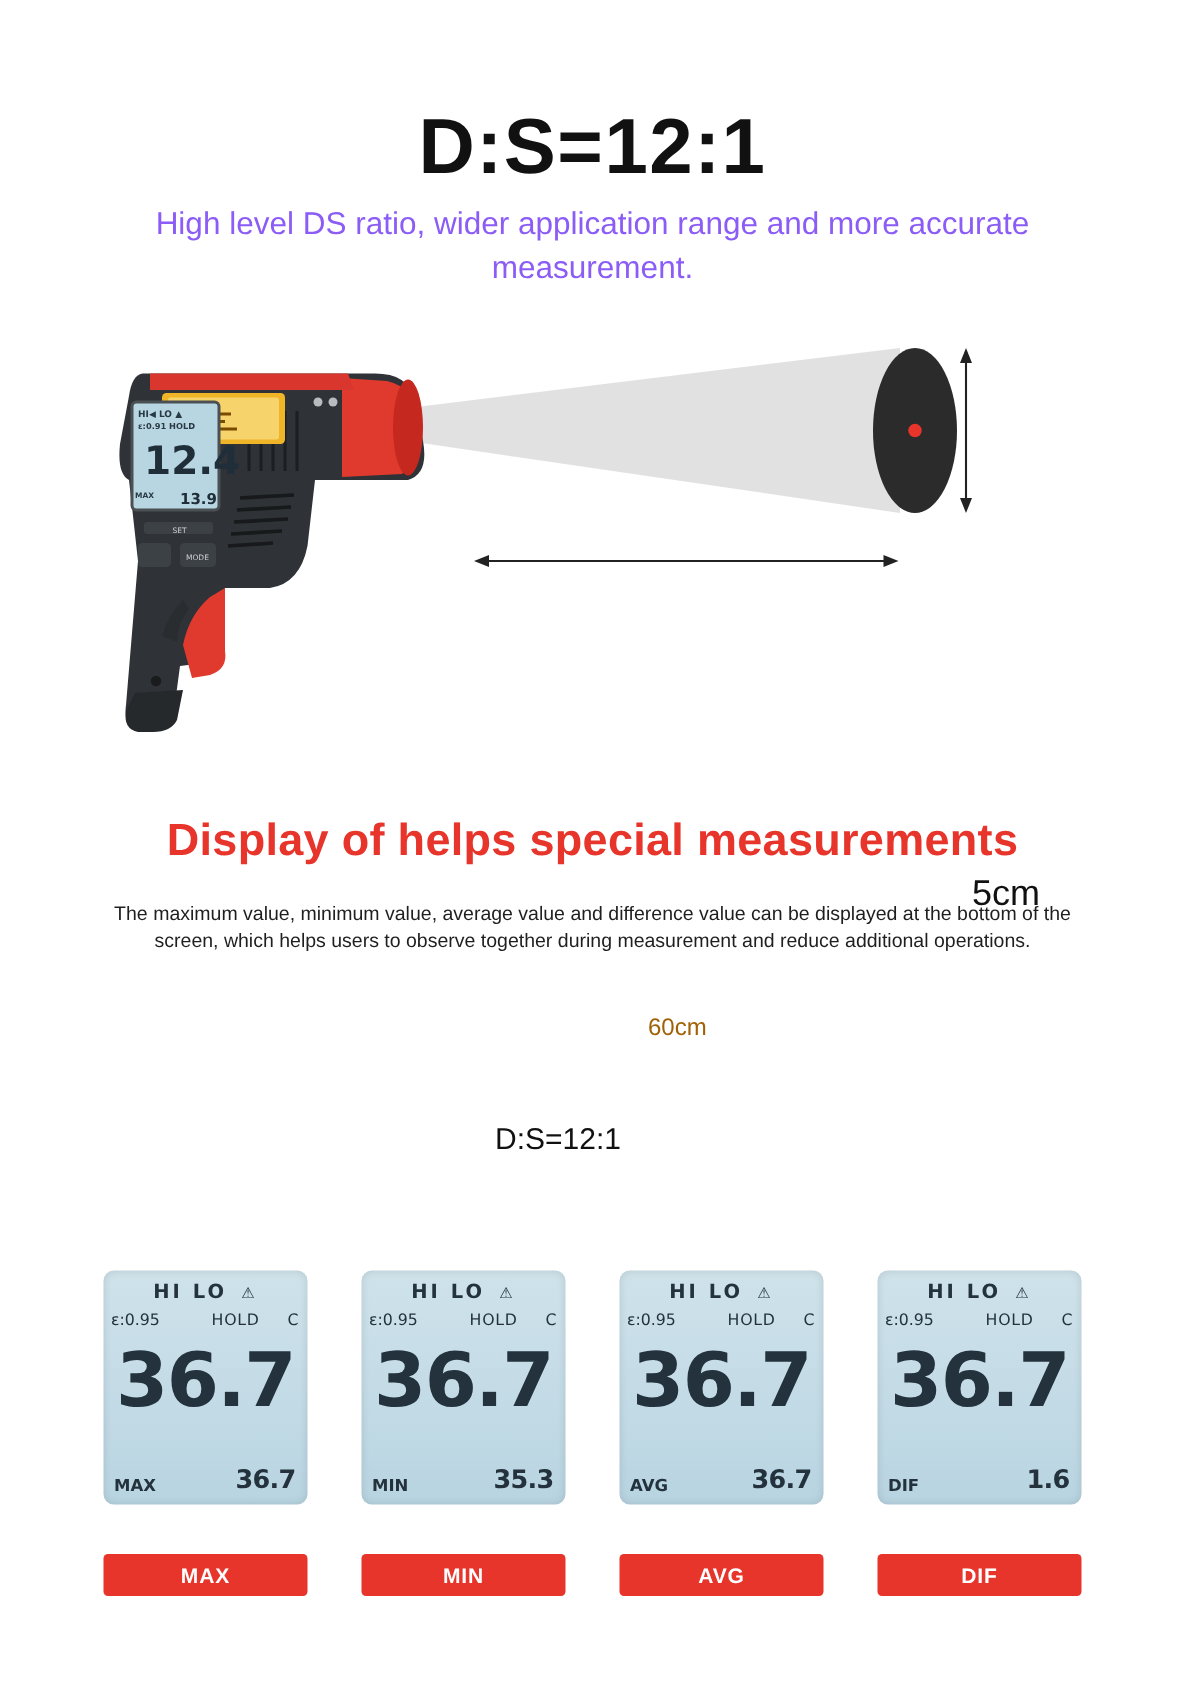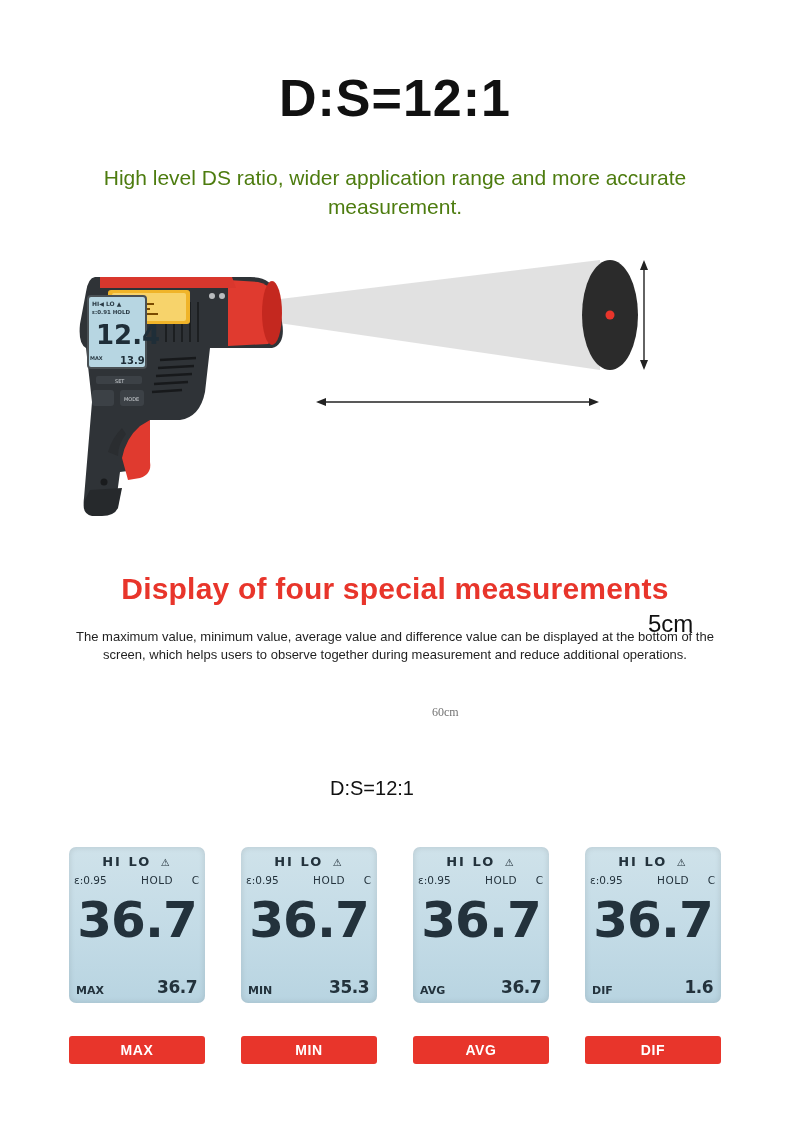--- a/index.html
+++ b/index.html
@@ -23,22 +23,22 @@
     font-weight: bold;
     letter-spacing: 1px;
     margin-top: 72px;
     line-height: 1;
     color: #111111;
   }
   .ds-sub {
     text-align: center;
     font-size: 21px;
     line-height: 1.38;
-    margin-top: 40px;
-    color: #4d7c0f;
+    margin-top: 12px;
+    color: #8b5cf6;
     padding: 0 97px;
   }
 
   
   .diagram {
     position: relative;
     width: 688px;
     height: 300px;
     margin-top: 30px;
   }
@@ -47,23 +47,22 @@
     position: absolute;
     left: 648px;
     top: 358px;
     font-size: 24px;
     color: #111;
   }
   .label-60cm {
     position: absolute;
     left: 432px;
     top: 453px;
-    font-size: 12px;
-    color: #737373;
-    font-family: Liberation Serif, serif;
+    font-size: 16px;
+    color: #a16207;
   }
   .label-ds {
     position: absolute;
     left: 330px;
     top: 525px;
     font-size: 20px;
     color: #111;
   }
 
   
@@ -269,21 +268,21 @@
       <circle cx="104" cy="230" r="3.5" fill="#191b1d"></circle>
     </g>
   </svg>
 
   <div class="label-5cm">5cm</div>
   <div class="label-60cm">60cm</div>
   <div class="label-ds">D:S=12:1</div>
 </div>
 
 <div>
-  <div class="sec2-title">Display of four special measurements</div>
+  <div class="sec2-title">Display of helps special measurements</div>
   <div class="sec2-body">The maximum value, minimum value, average value and difference value can be displayed at the bottom of the screen, which helps users to observe together during measurement and reduce additional operations.</div>
 </div>
 
 <div class="lcd-row">
 
   <div class="lcd">
     <div class="top-row">
       <span>HI</span>
       <span>LO</span>
       <span class="warn">⚠</span>

